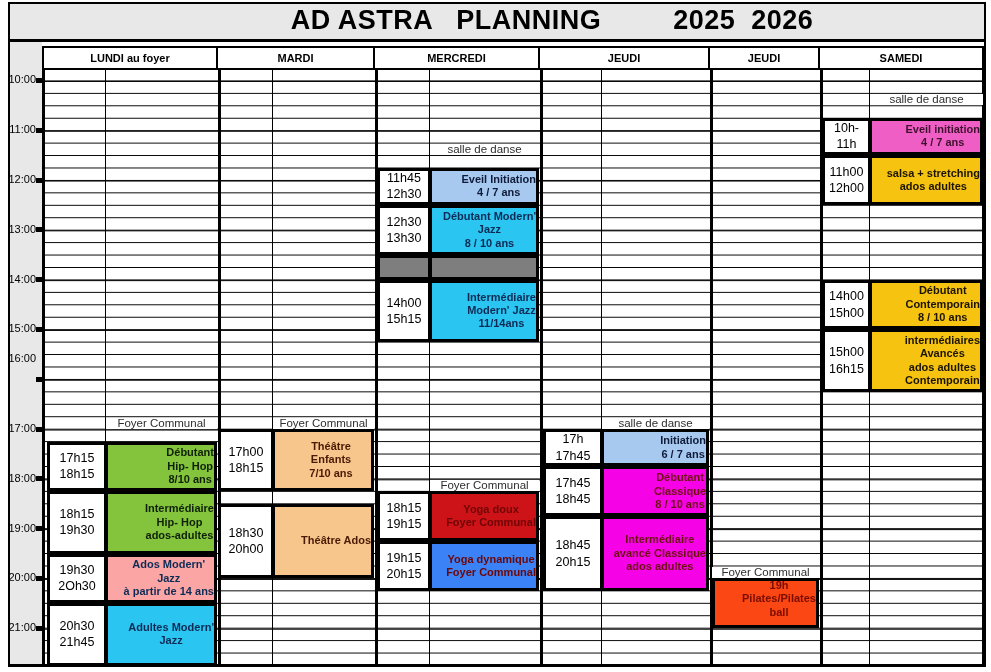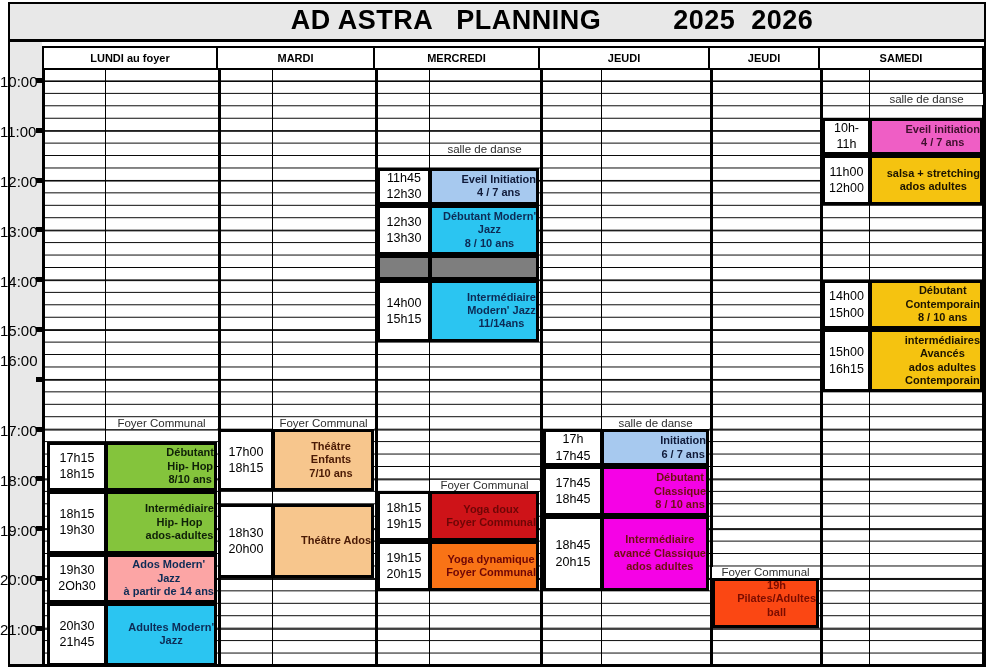--- a/index.html
+++ b/index.html
@@ -4,21 +4,21 @@
 <style>
   html,body{margin:0;padding:0;background:#fff;}
   #screen{position:relative;width:991px;height:672px;background:#fff;overflow:hidden;
           font-family:"Liberation Sans",sans-serif;}
   .abs{position:absolute;box-sizing:border-box;}
   #sheet-border{left:8px;top:2px;width:978px;height:664px;border:2.5px solid #000;background:transparent;}
   #title-bar{left:8px;top:2px;width:978px;height:40px;background:#e8e8e8;border-bottom:3px solid #000;
              display:flex;align-items:center;justify-content:center;gap:72px;padding-left:110px;}
   .title-txt{font-weight:bold;font-size:27px;color:#000;white-space:pre;letter-spacing:.5px;}
   #gutter{left:8px;top:42px;width:34px;height:624px;background:#e8e8e8;}
-  .hour-label{position:absolute;box-sizing:border-box;left:0;width:36px;text-align:right;font-size:15px;color:#000;}
+  .hour-label{position:absolute;box-sizing:border-box;left:0;width:36px;text-align:right;font-size:11px;color:#000;}
   .hour-tick{position:absolute;background:#000;width:9px;height:5px;left:36px;}
   .hdr-cell{position:absolute;box-sizing:border-box;top:46px;height:24px;background:#fff;border:2.5px solid #000;
             display:flex;align-items:center;justify-content:center;font-weight:bold;font-size:11px;color:#000;}
   #grid-body{left:42px;top:68px;width:942px;height:598px;background:#fff;
      background-image:
        linear-gradient(to bottom, transparent 0px, transparent 12.45px, #000 12.45px, #000 14.1px, transparent 14.1px),
        linear-gradient(to bottom, #000 0px, #000 1px, transparent 1px);
      background-size:100% 49.8px, 100% 12.45px;
      background-repeat:repeat-y,repeat-y;}
   .vline{position:absolute;background:#000;top:68px;height:598px;}
@@ -138,38 +138,38 @@
 15h15</div>
       <div class="ev-class" style="left: 429px; width: 110px; top: 279.65px; height: 62.25px; background: rgb(43, 197, 241); color: rgb(13, 43, 85);"><div>Intermédiaire
 Modern' Jazz
 11/14ans</div></div>
       <div class="ev-time" style="left: 377px; width: 54px; top: 491.3px; height: 49.8px; background: rgb(255, 255, 255);">18h15
 19h15</div>
       <div class="ev-class" style="left: 429px; width: 110px; top: 491.3px; height: 49.8px; background: rgb(206, 19, 24); color: rgb(110, 6, 6);"><div>Yoga doux
 Foyer Communal</div></div>
       <div class="ev-time" style="left: 377px; width: 54px; top: 541.1px; height: 49.8px; background: rgb(255, 255, 255);">19h15
 20h15</div>
-      <div class="ev-class" style="left: 429px; width: 110px; top: 541.1px; height: 49.8px; background: #f97316; color: rgb(110, 6, 6);"><div>Yoga dynamique
+      <div class="ev-class" style="left: 429px; width: 110px; top: 541.1px; height: 49.8px; background: #3b82f6; color: rgb(110, 6, 6);"><div>Yoga dynamique
 Foyer Communal</div></div>
       <div class="ev-time" style="left: 543px; width: 60px; top: 429.05px; height: 37.35px; background: rgb(255, 255, 255);">17h
 17h45</div>
       <div class="ev-class" style="left: 601px; width: 108px; top: 429.05px; height: 37.35px; background: rgb(167, 201, 239); color: rgb(16, 27, 58);"><div>Initiation
 6 / 7 ans</div></div>
       <div class="ev-time" style="left: 543px; width: 60px; top: 466.4px; height: 49.8px; background: rgb(255, 255, 255);">17h45
 18h45</div>
       <div class="ev-class" style="left: 601px; width: 108px; top: 466.4px; height: 49.8px; background: rgb(245, 2, 230); color: rgb(110, 16, 16);"><div>Débutant
 Classique
 8 / 10 ans</div></div>
       <div class="ev-time" style="left: 543px; width: 60px; top: 516.2px; height: 74.7px; background: rgb(255, 255, 255);">18h45
 20h15</div>
       <div class="ev-class" style="left: 601px; width: 108px; top: 516.2px; height: 74.7px; background: rgb(245, 2, 230); color: rgb(110, 16, 16);"><div>Intermédiaire
 avancé Classique
 ados adultes</div></div>
       <div class="ev-class clip-top" style="left: 712px; width: 107px; top: 578.45px; height: 49.8px; background: rgb(251, 71, 19); color: rgb(122, 12, 0);"><div>19h
-Pilates/Adultes
+Pilates/Pilates
 ball</div></div>
       <div class="ev-time" style="left: 822px; width: 49px; top: 117.8px; height: 37.35px; background: rgb(255, 255, 255);">10h-11h</div>
       <div class="ev-class" style="left: 869px; width: 114px; top: 117.8px; height: 37.35px; background: rgb(239, 94, 197); color: rgb(64, 16, 46);"><div>Eveil initiation
 4 / 7 ans</div></div>
       <div class="ev-time" style="left: 822px; width: 49px; top: 155.15px; height: 49.8px; background: rgb(255, 255, 255);">11h00
 12h00</div>
       <div class="ev-class" style="left: 869px; width: 114px; top: 155.15px; height: 49.8px; background: rgb(245, 195, 16); color: rgb(28, 20, 0);"><div>salsa + stretching
 ados adultes</div></div>
       <div class="ev-time" style="left: 822px; width: 49px; top: 279.65px; height: 49.8px; background: rgb(255, 255, 255);">14h00
 15h00</div>

